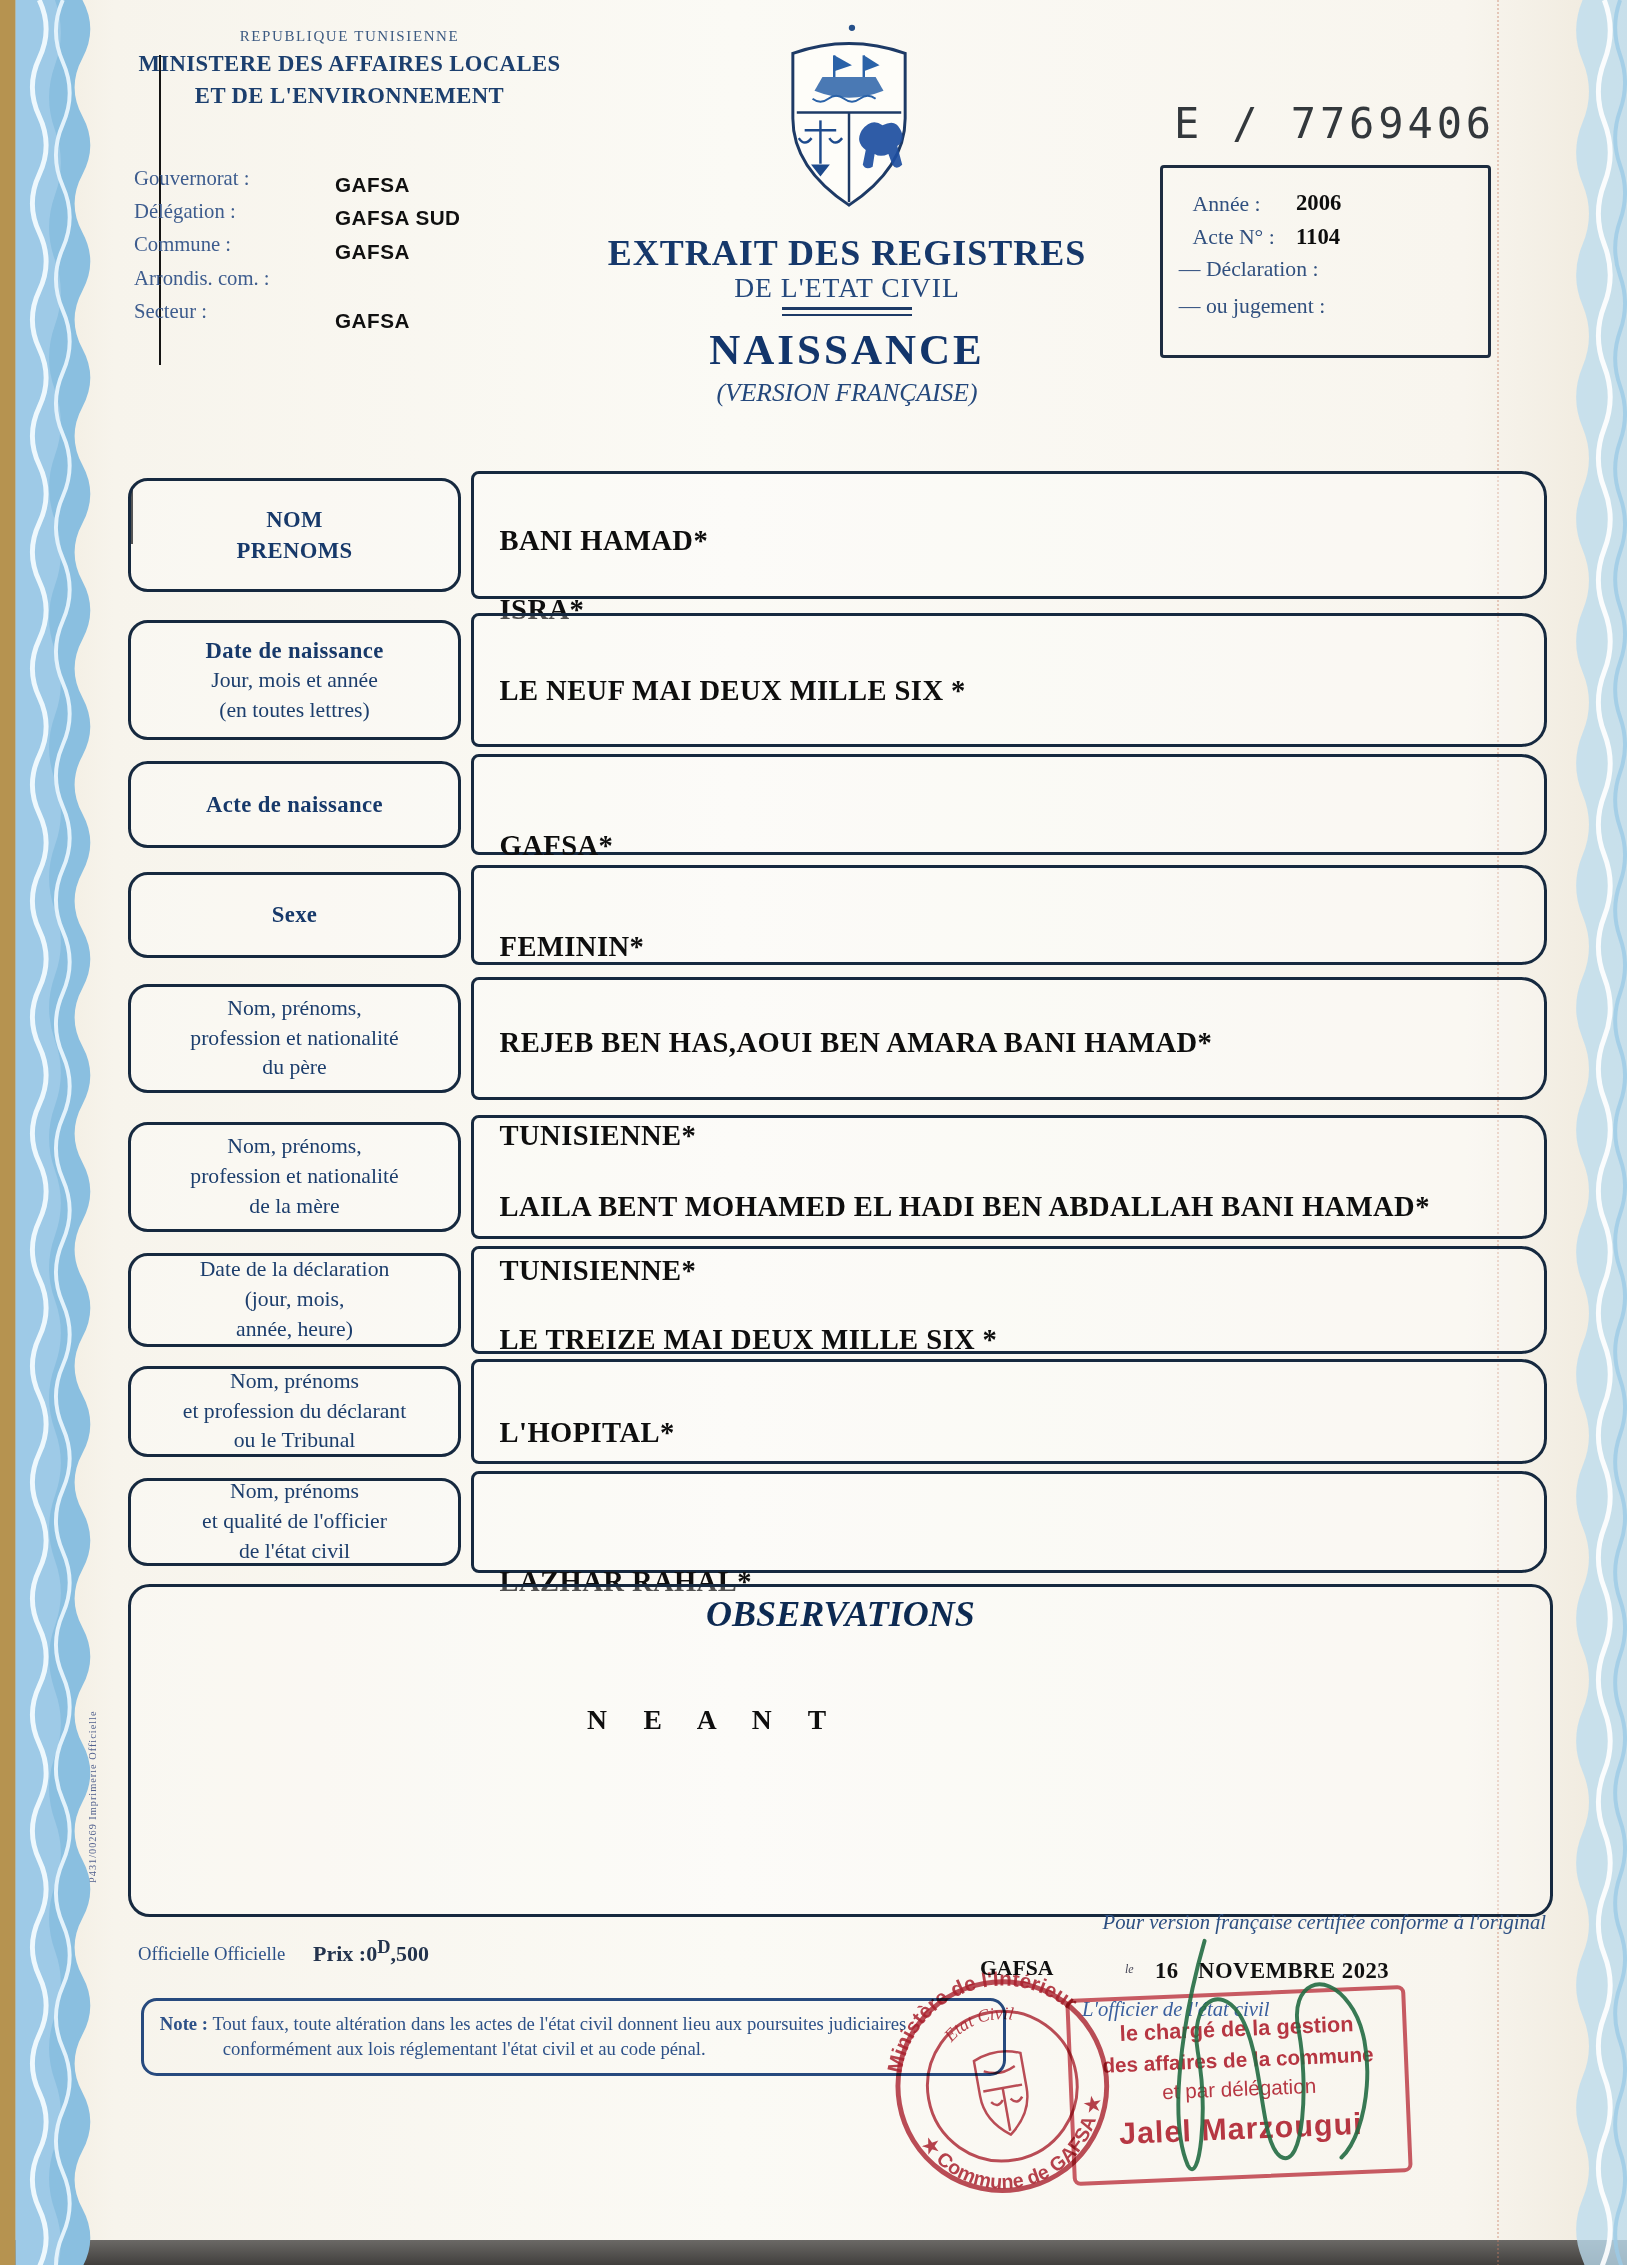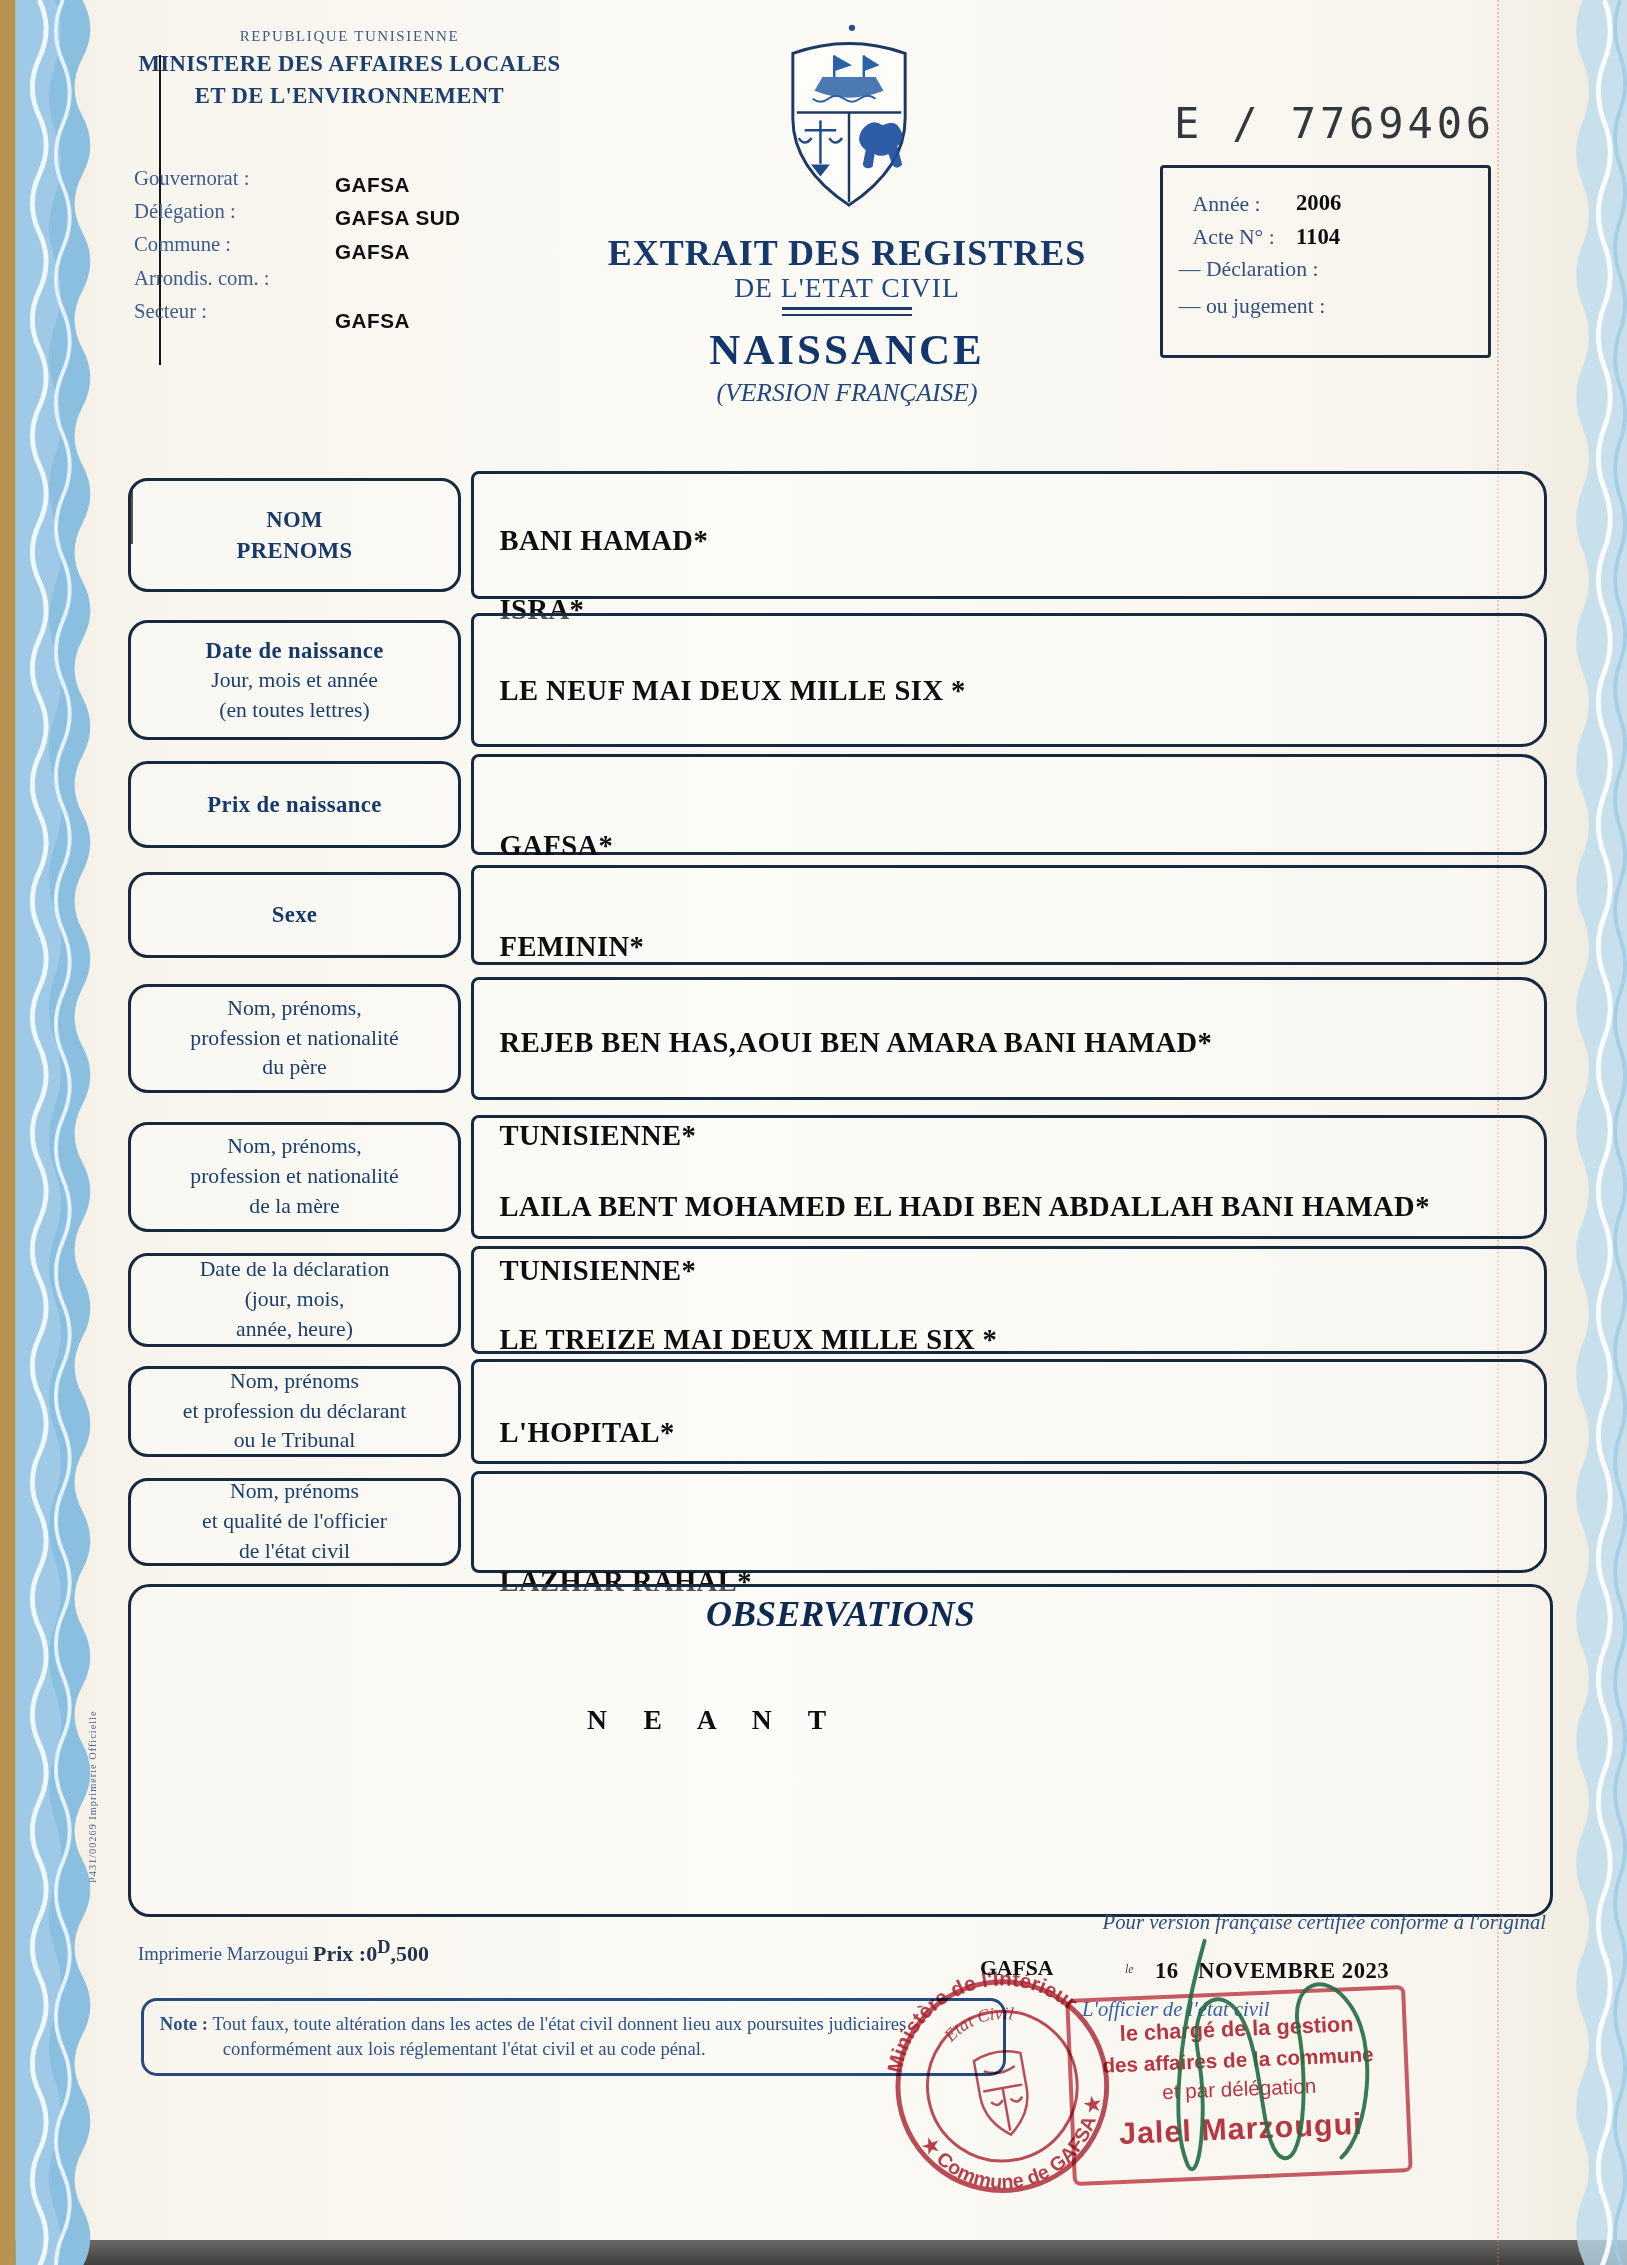--- a/index.html
+++ b/index.html
@@ -158,21 +158,21 @@
       <div class="ll">Jour, mois et année</div>
       <div class="ll">(en toutes lettres)</div>
     </div>
   </div>
 
   <div class="row" style="top:754px;height:101px;">
     <div class="vbox">
       <div class="val" style="top:73px;">GAFSA*</div>
     </div>
     <div class="lbox">
-      <div class="ll llb">Prix de naissance</div>
+      <div class="ll llb">Acte de naissance</div>
     </div>
   </div>
 
   <div class="row" style="top:865px;height:100px;">
     <div class="vbox">
       <div class="val" style="top:63px;">FEMININ*</div>
     </div>
     <div class="lbox">
       <div class="ll llb">Sexe</div>
     </div>
@@ -233,21 +233,21 @@
       <div class="ll">et qualité de l'officier</div>
       <div class="ll">de l'état civil</div>
     </div>
   </div>
 
   <div class="abs obsbox" style="left:128px;top:1584px;width:1419px;height:327px;">
     <div class="abs obstitle" style="left:0;top:5.9px;">OBSERVATIONS</div>
     <div class="abs neant" style="left:456px;top:81px;margin-top:36px;">N E A N T</div>
   </div>
 
-  <div class="abs imprim" style="left:138px;top:1943px;">Imprimerie Marzougui</div>
+  <div class="abs imprim" style="left:138px;top:1943px;">Officielle Officielle</div>
   <div class="abs prix" style="left:313px;top:1937px;">
     <span>Prix :0</span><sup>D</sup><span>,500</span>
   </div>
 
   <div class="abs certify" style="left:916px;top:1911px;">Pour version française certifiée conforme à l'original</div>
   <div class="abs place" style="left:980px;top:1956px;z-index:2;">GAFSA</div>
   <div class="abs le" style="left:1125px;top:1962px;z-index:2;">le</div>
   <div class="abs dateline" style="left:1155px;top:1958px;z-index:2;">16</div>
   <div class="abs dateline" style="left:1198px;top:1958px;z-index:2;">NOVEMBRE 2023</div>
   <div class="abs officier" style="left:1082px;top:1998px;z-index:4;">L'officier de l'état civil</div>

